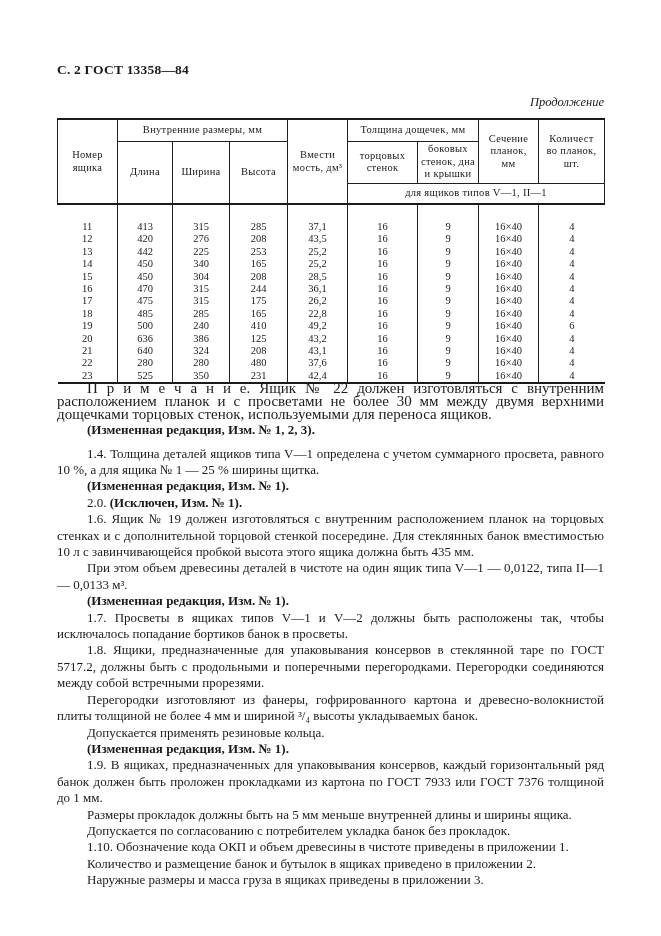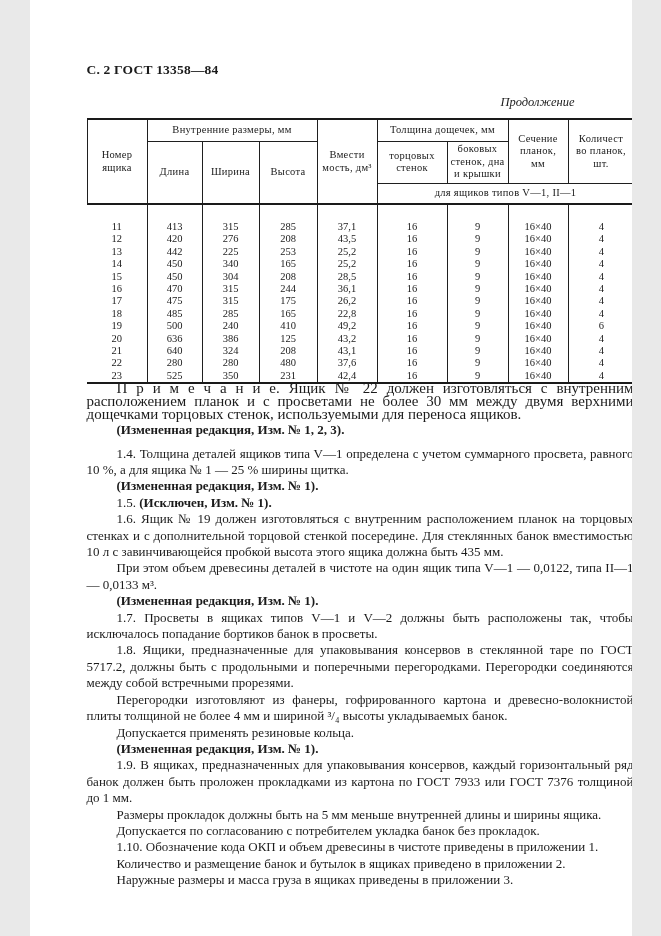--- a/index.html
+++ b/index.html
@@ -3,21 +3,21 @@
 <meta charset="utf-8">
 <style>
   * { box-sizing: border-box; margin: 0; padding: 0; }
   html, body { background: #e9e9e9; }
   body {
     font-family: "Liberation Serif", "DejaVu Serif", serif;
     color: #1b1b1b;
   }
   .page {
     position: relative;
-    width: 602px;
+    width: 661px;
     height: 936px;
     background: #ffffff;
     margin: 0 auto;
     overflow: hidden;
   }
   .running-header {
     position: absolute;
     left: 57px;
     top: 62px;
     font-weight: bold;
@@ -296,21 +296,21 @@
           <td>4</td>
         </tr>
       </tbody>
   </table>
 
   <div class="body-text">
       <p class="para note"><span>П р и м е ч а н и е. Ящик № 22 должен изготовляться с внутренним расположением планок и с просветами не более 30 мм между двумя верхними дощечками торцовых стенок, используемыми для переноса ящиков.</span></p>
       <p class="para amendment"><b>(Измененная редакция, Изм. № 1, 2, 3).</b></p>
       <p class="para text"><span>1.4. Толщина деталей ящиков типа V—1 определена с учетом суммарного просвета, равного 10 %, а для ящика № 1 — 25 % ширины щитка.</span></p>
       <p class="para amendment"><b>(Измененная редакция, Изм. № 1).</b></p>
-      <p class="para text"><span>1.5. </span><b>(Исключен, Изм. № 1).</b></p>
+      <p class="para text"><span>2.0. </span><b>(Исключен, Изм. № 1).</b></p>
       <p class="para text"><span>1.6. Ящик № 19 должен изготовляться с внутренним расположением планок на торцовых стенках и с дополнительной торцовой стенкой посередине. Для стеклянных банок вместимостью 10 л с завинчивающейся пробкой высота этого ящика должна быть 435 мм.</span></p>
       <p class="para text"><span>При этом объем древесины деталей в чистоте на один ящик типа V—1 — 0,0122, типа II—1 — 0,0133 м³.</span></p>
       <p class="para amendment"><b>(Измененная редакция, Изм. № 1).</b></p>
       <p class="para text"><span>1.7. Просветы в ящиках типов V—1 и V—2 должны быть расположены так, чтобы исключалось попадание бортиков банок в просветы.</span></p>
       <p class="para text"><span>1.8. Ящики, предназначенные для упаковывания консервов в стеклянной таре по ГОСТ 5717.2, должны быть с продольными и поперечными перегородками. Перегородки соединяются между собой встречными прорезями.</span></p>
       <p class="para text"><span>Перегородки изготовляют из фанеры, гофрированного картона и древесно-волокнистой плиты толщиной не более 4 мм и шириной ³/₄ высоты укладываемых банок.</span></p>
       <p class="para text"><span>Допускается применять резиновые кольца.</span></p>
       <p class="para amendment"><b>(Измененная редакция, Изм. № 1).</b></p>
       <p class="para text"><span>1.9. В ящиках, предназначенных для упаковывания консервов, каждый горизонтальный ряд банок должен быть проложен прокладками из картона по ГОСТ 7933 или ГОСТ 7376 толщиной до 1 мм.</span></p>
       <p class="para text"><span>Размеры прокладок должны быть на 5 мм меньше внутренней длины и ширины ящика.</span></p>

